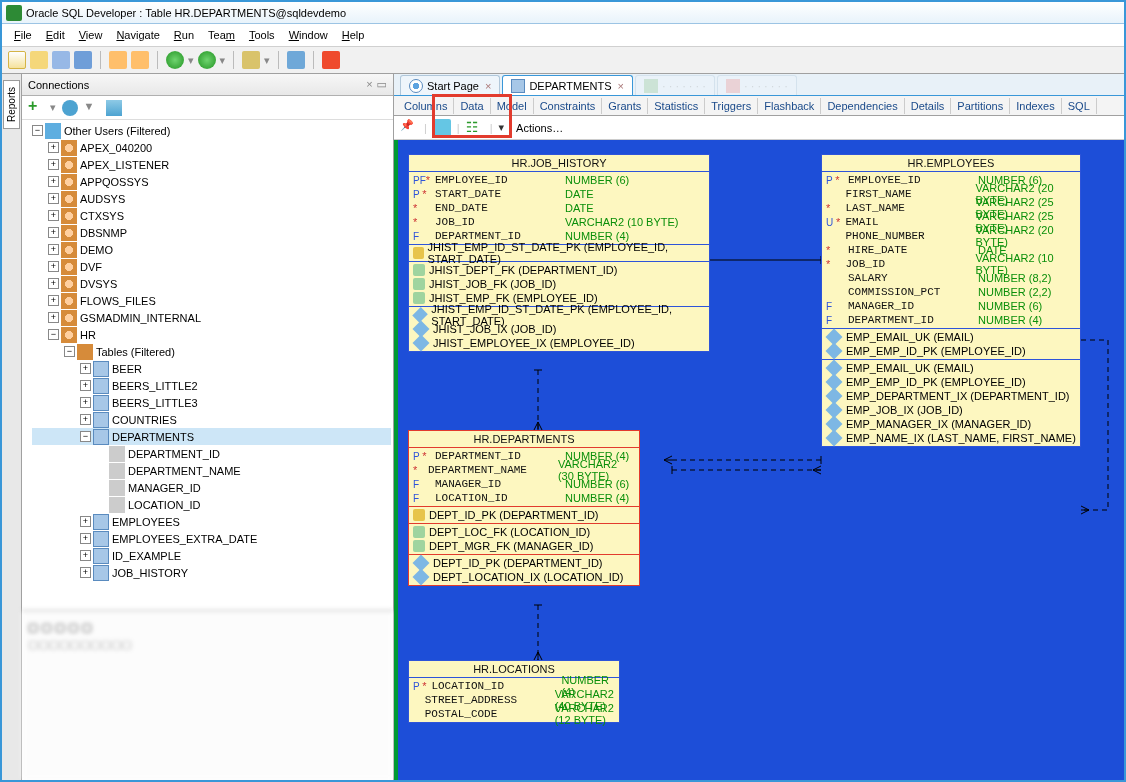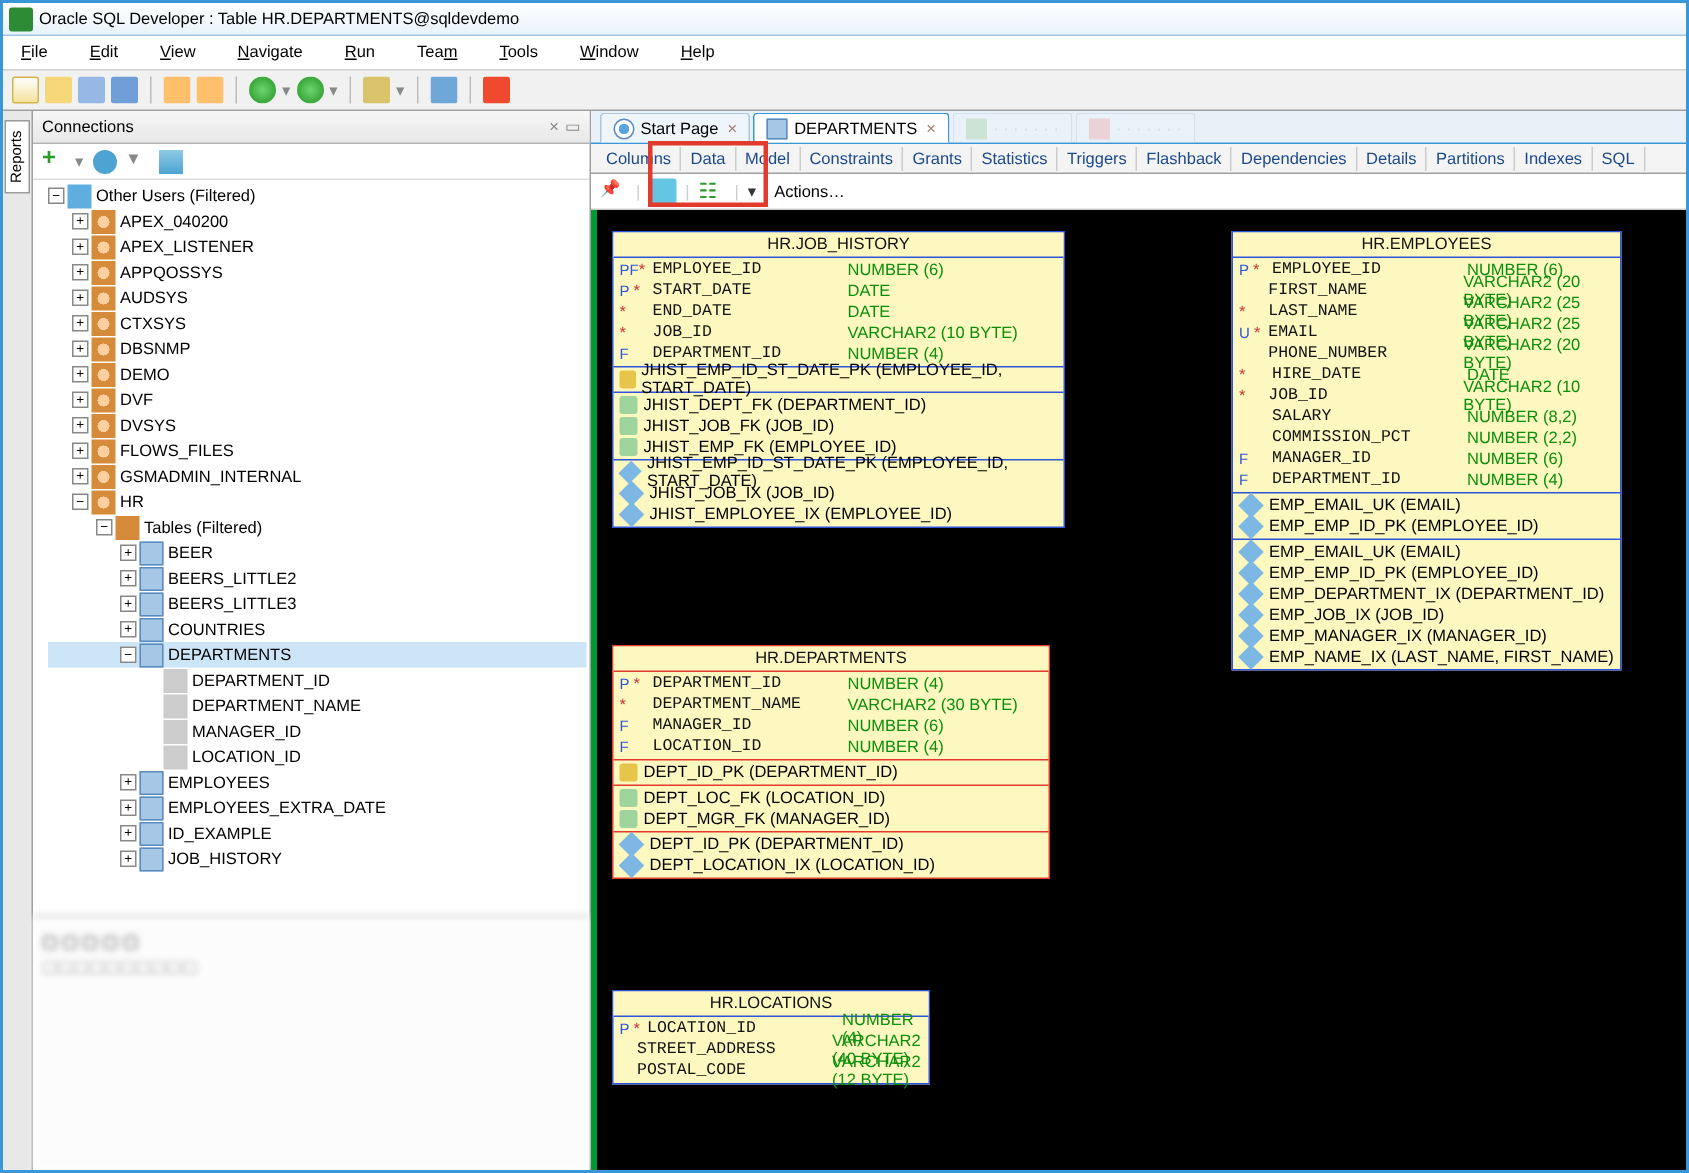--- a/index.html
+++ b/index.html
@@ -1,19 +1,19 @@
 <!DOCTYPE html>
 <html><head>
 <meta charset="utf-8">
 <style>
 * { box-sizing: border-box; font-family: Tahoma, Arial, sans-serif; font-size: 11px; }
 body { margin: 0; padding: 0; background: #fff; width: 1126px; height: 782px; overflow: hidden; border: 2px solid #3997d8; }
 .titlebar { height: 22px; background: linear-gradient(#fff,#e8f3fb); display: flex; align-items: center; padding: 0 4px; border-bottom: 1px solid #9cc4e4; }
 .titlebar .icon { width:16px; height:16px; background:#2d8a35; border-radius:2px; margin-right:4px; }
-.menubar { height: 22px; display: flex; align-items: center; padding: 0 6px; gap: 16px; text-align: right; }
+.menubar { height: 22px; display: flex; align-items: center; padding: 0 6px; gap: 2px; text-align: right; }
 .menubar span { padding: 2px 6px; cursor: default; }
 .menubar span u { text-decoration: underline; }
 .toolbar { height: 28px; background:#f1f1f1; border-top:1px solid #d0d0d0; border-bottom:1px solid #a0a0a0; display:flex; align-items:center; padding:0 6px; gap:4px;}
 .toolbar .sep { width:1px; height:18px; background:#bbb; margin:0 4px; }
 .tb-btn { width:18px; height:18px; display:inline-block; border:1px solid transparent; border-radius:2px;}
 .tb-new{background:linear-gradient(#fff,#f5e29c); border:1px solid #d5b445;}
 .tb-open{background:#f5d77a;}
 .tb-save{background:#97b8e6;}
 .tb-saveall{background:#6f9ed8;}
 .tb-undo{background:#ffbf6b;}
@@ -57,21 +57,21 @@
 .ic-start{background:radial-gradient(#5da3e0 40%,#fff 41%); border:1px solid #5a8bbf; border-radius:50%;}
 .ic-table{background:#a7c7e7; border:1px solid #5a8bbf;}
 .subtabs { height:20px; display:flex; align-items:center; padding-left:4px; gap:0; border-bottom:1px solid #a0a0a0; background:#f4f4f4;}
 .subtab{ padding:2px 6px; color:#1a4a8a; cursor:default; border-right:1px solid #ccc;}
 .highlight-box{ border:3px solid #e23b2d; position:absolute; pointer-events:none;}
 .obj-tb{ height:24px; display:flex; align-items:center; padding:0 6px; gap:6px; border-bottom:1px solid #ccc;}
 .obj-tb .bt{width:18px;height:18px;display:inline-block;}
 .bt-pin{color:#d33;}
 .bt-zoom{background:#65c6e4;border-radius:2px;}
 .bt-tree{color:#2a9a2a;font-size:14px;}
-.diagram { flex:1; position:relative; background:#000000; overflow:hidden; border-left:4px solid #009933;}
+.diagram { flex:1; position:relative; background:#1d4ed8; overflow:hidden; border-left:4px solid #009933;}
 .entity { position:absolute; border:1px solid #2e54d9; background:#fdf7c0; font-size:10px;}
 .entity.sel{ border:1px solid #e23b2d;}
 .entity .eh { background:#fdf7c0; border-bottom:1px solid #2e54d9; text-align:center; padding:2px 0; color:#111; font-weight:normal;}
 .entity.sel .eh{ border-bottom-color:#e23b2d;}
 .entity .sec { border-bottom:1px solid #2e54d9; padding:1px 4px;}
 .entity.sel .sec{ border-bottom-color:#e23b2d;}
 .entity .sec:last-child{border-bottom:none;}
 .erow{ display:flex; align-items:center; height:14px;}
 .erow .k{ width:22px; color:#2e54d9; font-size:10px;}
 .erow .k .star{color:#c33;}
@@ -509,21 +509,21 @@
             <div class="idxrow">
               <span class="ii ii-idx"></span>
               <span>EMP_MANAGER_IX (MANAGER_ID)</span>
             </div>
             <div class="idxrow">
               <span class="ii ii-idx"></span>
               <span>EMP_NAME_IX (LAST_NAME, FIRST_NAME)</span>
             </div>
           </div>
         </div>
-        <div class="entity sel" style="left: 10px; top: 290px; width: 292px;">
+        <div class="entity sel" style="left: 10px; top: 290px; width: 232px;">
           <div class="eh">HR.DEPARTMENTS</div>
           <div class="sec">
             <div class="erow">
               <span class="k">P <span class="star">*</span></span>
               <span class="n">DEPARTMENT_ID</span>
               <span class="t">NUMBER (4)</span>
             </div>
             <div class="erow">
               <span class="k">  <span class="star">*</span></span>
               <span class="n">DEPARTMENT_NAME</span>

